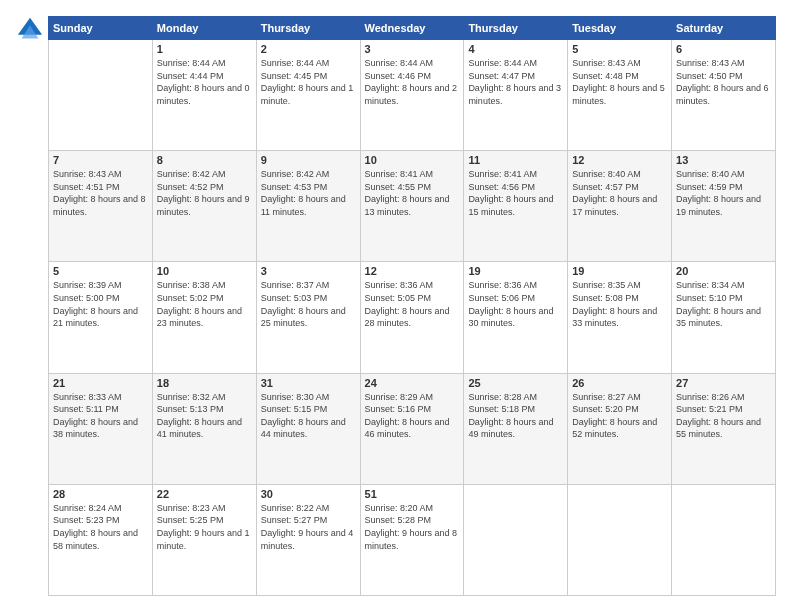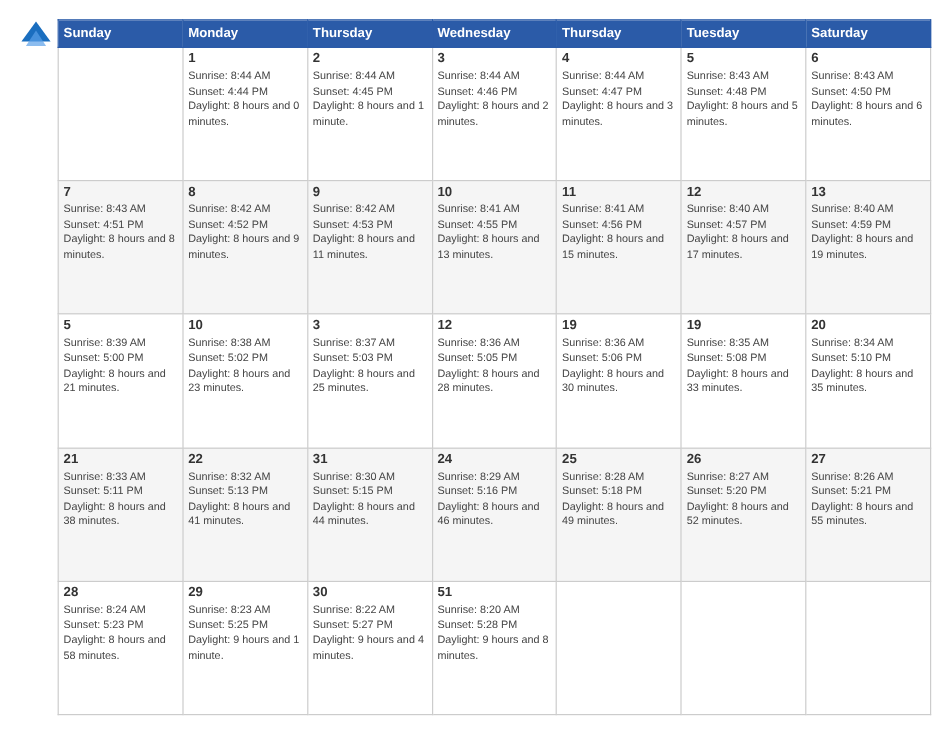--- a/index.html
+++ b/index.html
@@ -217,21 +217,21 @@
             <span class="day-num">20</span>
             <div class="day-info">Sunrise: 8:34 AM<br>Sunset: 5:10 PM<br>Daylight: 8 hours and 35 minutes.</div>
           </td>
         </tr>
         <tr>
           <td>
             <span class="day-num">21</span>
             <div class="day-info">Sunrise: 8:33 AM<br>Sunset: 5:11 PM<br>Daylight: 8 hours and 38 minutes.</div>
           </td>
           <td>
-            <span class="day-num">22</span>
+            <span class="day-num">18</span>
             <div class="day-info">Sunrise: 8:32 AM<br>Sunset: 5:13 PM<br>Daylight: 8 hours and 41 minutes.</div>
           </td>
           <td>
             <span class="day-num">31</span>
             <div class="day-info">Sunrise: 8:30 AM<br>Sunset: 5:15 PM<br>Daylight: 8 hours and 44 minutes.</div>
           </td>
           <td>
             <span class="day-num">24</span>
             <div class="day-info">Sunrise: 8:29 AM<br>Sunset: 5:16 PM<br>Daylight: 8 hours and 46 minutes.</div>
           </td>
@@ -247,21 +247,21 @@
             <span class="day-num">27</span>
             <div class="day-info">Sunrise: 8:26 AM<br>Sunset: 5:21 PM<br>Daylight: 8 hours and 55 minutes.</div>
           </td>
         </tr>
         <tr>
           <td>
             <span class="day-num">28</span>
             <div class="day-info">Sunrise: 8:24 AM<br>Sunset: 5:23 PM<br>Daylight: 8 hours and 58 minutes.</div>
           </td>
           <td>
-            <span class="day-num">29</span>
+            <span class="day-num">22</span>
             <div class="day-info">Sunrise: 8:23 AM<br>Sunset: 5:25 PM<br>Daylight: 9 hours and 1 minute.</div>
           </td>
           <td>
             <span class="day-num">30</span>
             <div class="day-info">Sunrise: 8:22 AM<br>Sunset: 5:27 PM<br>Daylight: 9 hours and 4 minutes.</div>
           </td>
           <td>
             <span class="day-num">51</span>
             <div class="day-info">Sunrise: 8:20 AM<br>Sunset: 5:28 PM<br>Daylight: 9 hours and 8 minutes.</div>
           </td>

